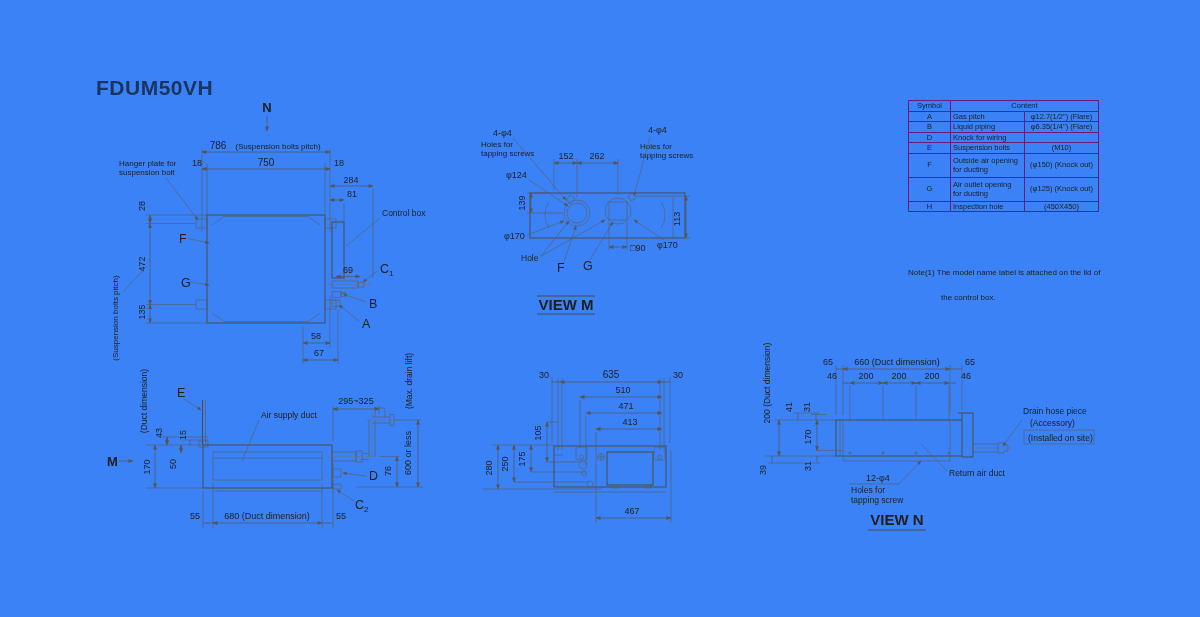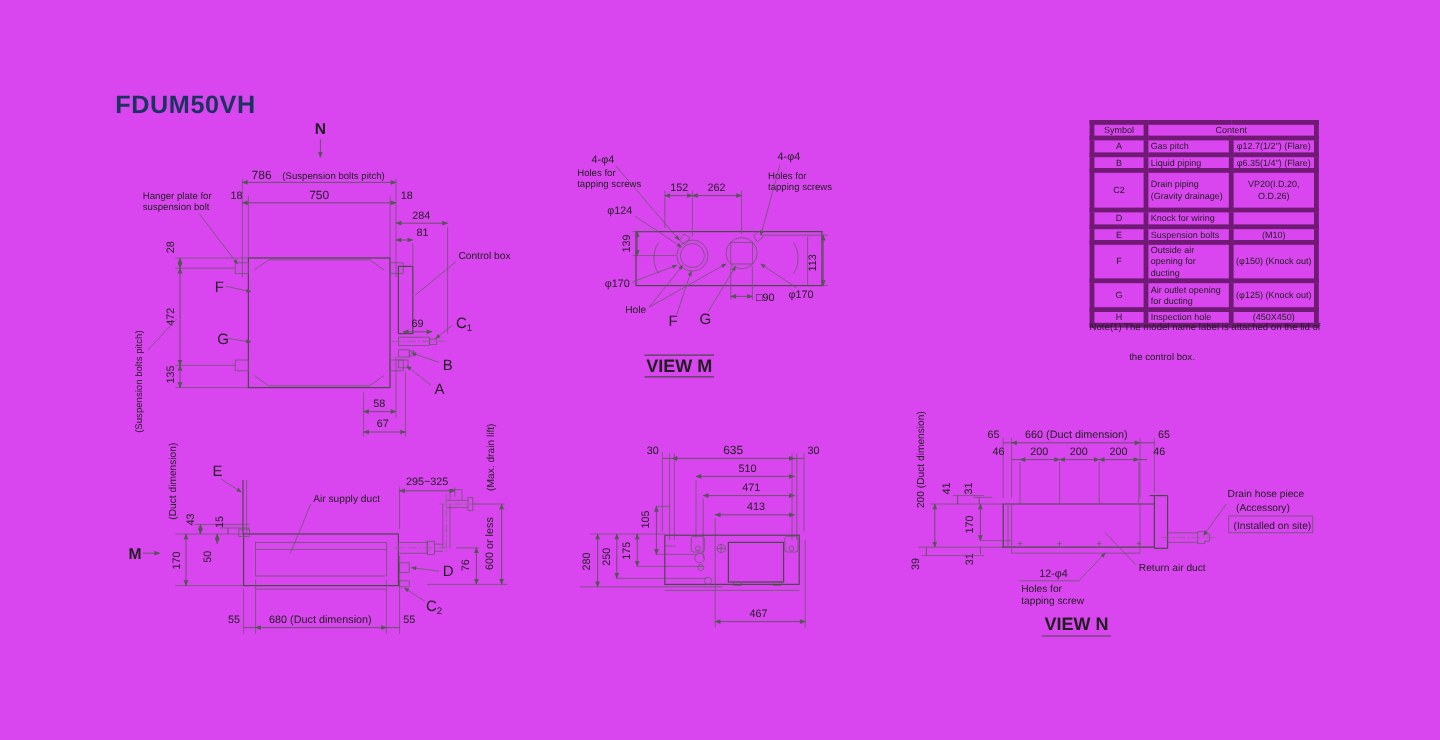--- a/index.html
+++ b/index.html
@@ -1,30 +1,30 @@
 <!DOCTYPE html>
 <html><head>
 <meta charset="utf-8">
 <style>
   html,body{margin:0;padding:0;background:#e8e8e8;}
-  #stage{position:relative;width:1200px;height:617px;background:#d946ef;overflow:hidden;
+  #stage{position:relative;width:1200px;height:617px;background:#3b82f6;overflow:hidden;
          font-family:"Liberation Sans",sans-serif;}
   #title{position:absolute;left:96px;top:76px;font-size:21px;font-weight:bold;color:#1a335f;letter-spacing:.5px;}
   svg{position:absolute;left:0;top:0;}
   svg text{fill:#1f1f1f;font-family:"Liberation Sans",sans-serif;}
   .ln{stroke:#4a4a4a;stroke-width:1;fill:none;}
   .tn{stroke:#5c5c5c;stroke-width:.6;fill:none;}
   .dm{stroke:#555;stroke-width:.7;fill:none;}
   .cl{stroke:#707070;stroke-width:.6;fill:none;stroke-dasharray:7 2 1.5 2;}
   .t8{font-size:8px;} .t85{font-size:8.5px;} .t9{font-size:9px;} .t10{font-size:10px;}
   .big{font-size:12.5px;} .vw{font-size:15px;font-weight:bold;}
   .mid{text-anchor:middle;}
   .spec{position:absolute;left:908px;top:100px;width:191px;border-collapse:collapse;
         font-size:7.5px;color:#1f1f1f;table-layout:fixed;}
-  .spec td{border:4px solid #701a75;padding:0 2px;line-height:1.25;vertical-align:middle;overflow:hidden;}
+  .spec td{border:1px solid #701a75;padding:0 2px;line-height:1.25;vertical-align:middle;overflow:hidden;}
   .spec .c{text-align:center;}
   .h11{height:11px;} .h10{height:10px;} .h31{height:31px;} .h33{height:33px;} .h24{height:24px;}
   .note{position:absolute;font-size:8px;color:#1f1f1f;}
 </style>
 </head>
 <body>
 
 <div id="stage">
 
   <div id="title">FDUM50VH</div>
@@ -430,25 +430,20 @@
     <tr class="h10">
       <td class="c">A</td>
       <td style="width:79px">Gas pitch</td>
       <td class="c" style="width:75px">φ12.7(1/2") (Flare)</td>
     </tr>
     <tr class="h10">
       <td class="c">B</td>
       <td>Liquid piping</td>
       <td class="c">φ6.35(1/4") (Flare)</td>
     </tr>
-    <tr class="h33">
-      <td class="c">C2</td>
-      <td>Drain piping (Gravity drainage)</td>
-      <td class="c">VP20(I.D.20, O.D.26)</td>
-    </tr>
     <tr class="h10">
       <td class="c">D</td>
       <td>Knock for wiring</td>
       <td class="c"></td>
     </tr>
     <tr class="h10">
       <td class="c">E</td>
       <td>Suspension bolts</td>
       <td class="c">(M10)</td>
     </tr>

